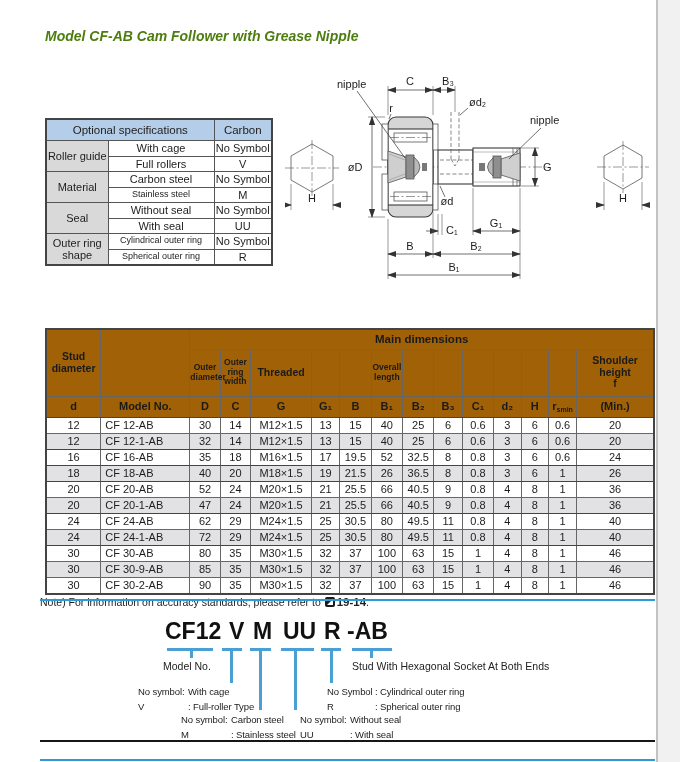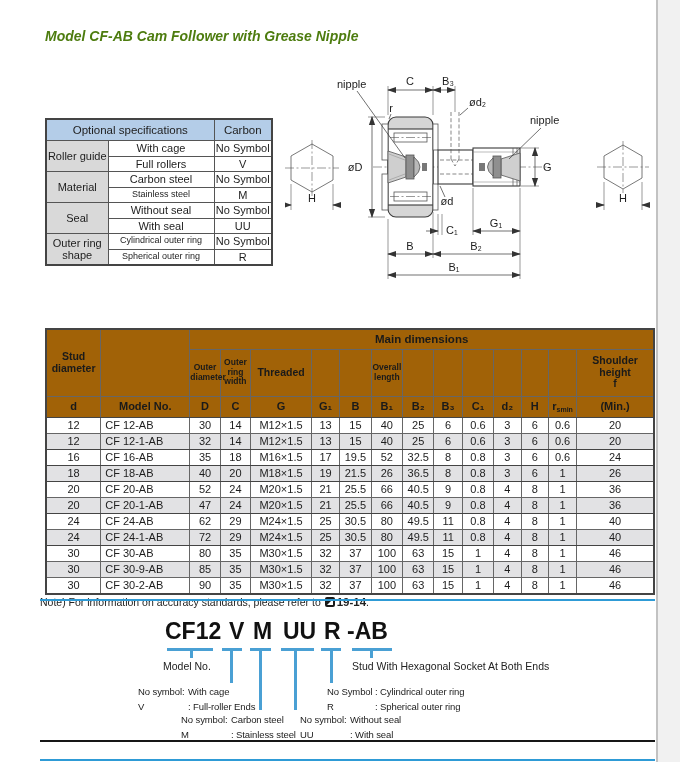--- a/index.html
+++ b/index.html
@@ -538,21 +538,21 @@
   <div class="dr dr4"></div>
   <div class="dr dr5"></div>
 
   <div class="cd-label" style="left:163px;top:660px;">Model No.</div>
   <div class="cd-label" style="left:352px;top:660px;">Stud With Hexagonal Socket At Both Ends</div>
 
   <div class="blk" id="blk-cage" style="left:138px;top:684px;">
       <span>No symbol:</span>
       <span>With cage</span>
       <span>V</span>
-      <span>: Full-roller Ends</span>
+      <span>: Full-roller Type</span>
     </div>
   <div class="blk blk-ring" id="blk-ring" style="left:327px;top:684px;">
       <span>No Symbol</span>
       <span>: Cylindrical outer ring</span>
       <span>R</span>
       <span>: Spherical outer ring</span>
     </div>
   <div class="blk" id="blk-material" style="left:181px;top:712px;">
       <span>No symbol:</span>
       <span>Carbon steel</span>

